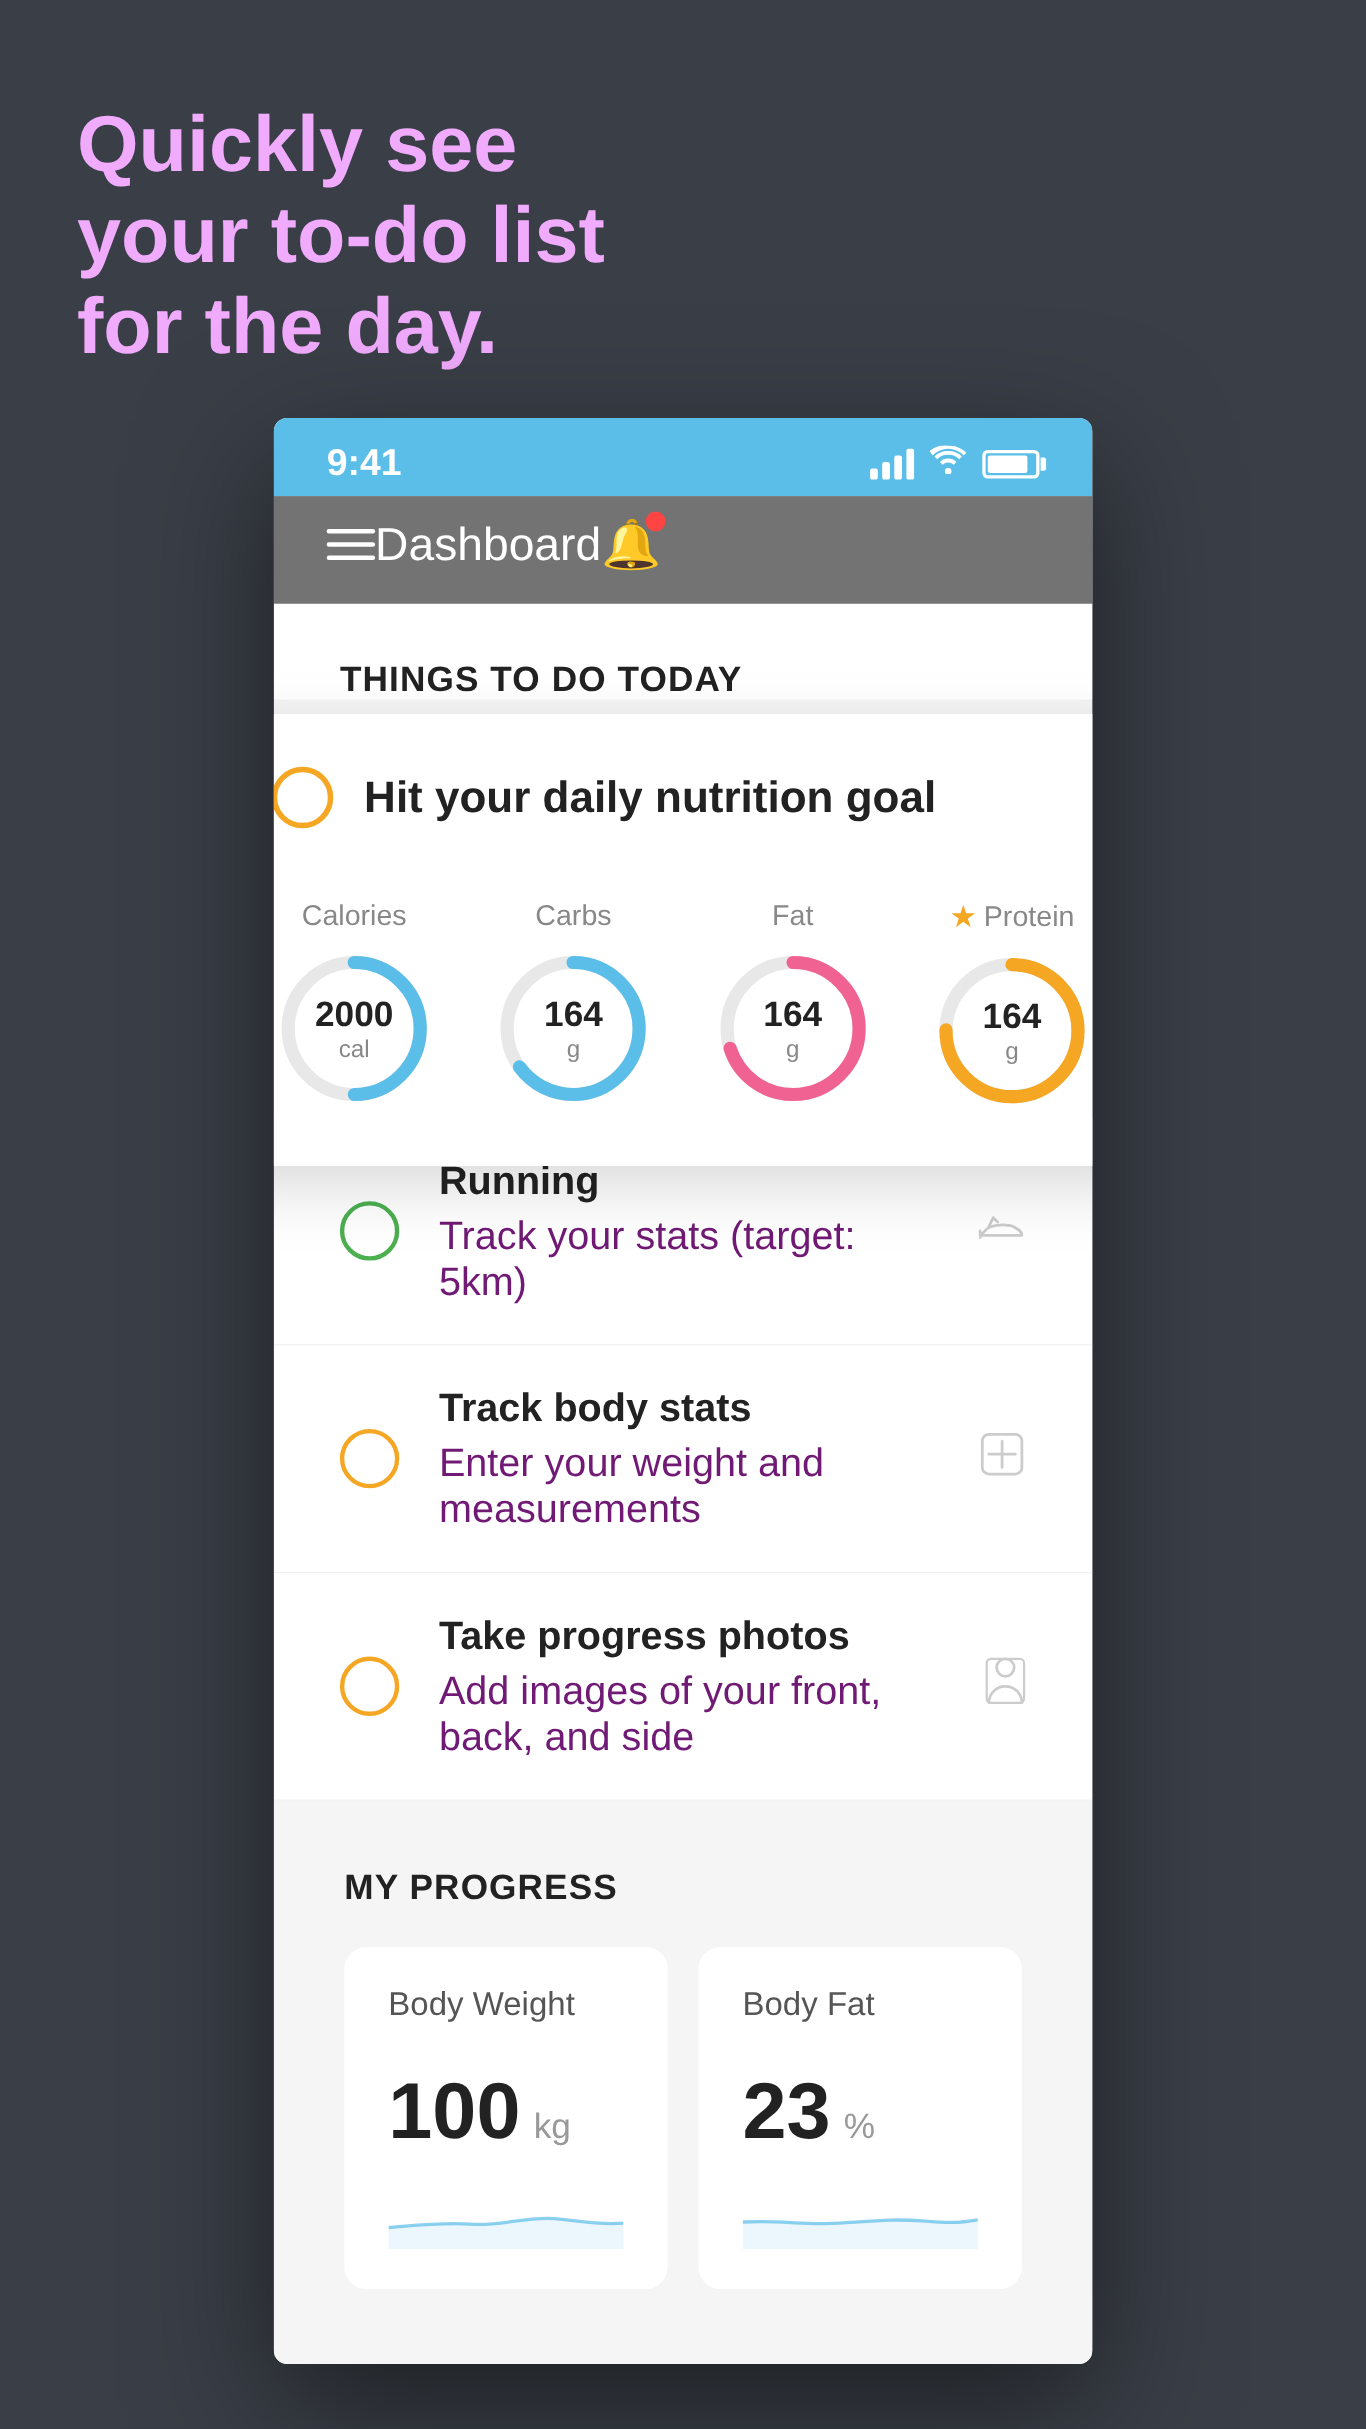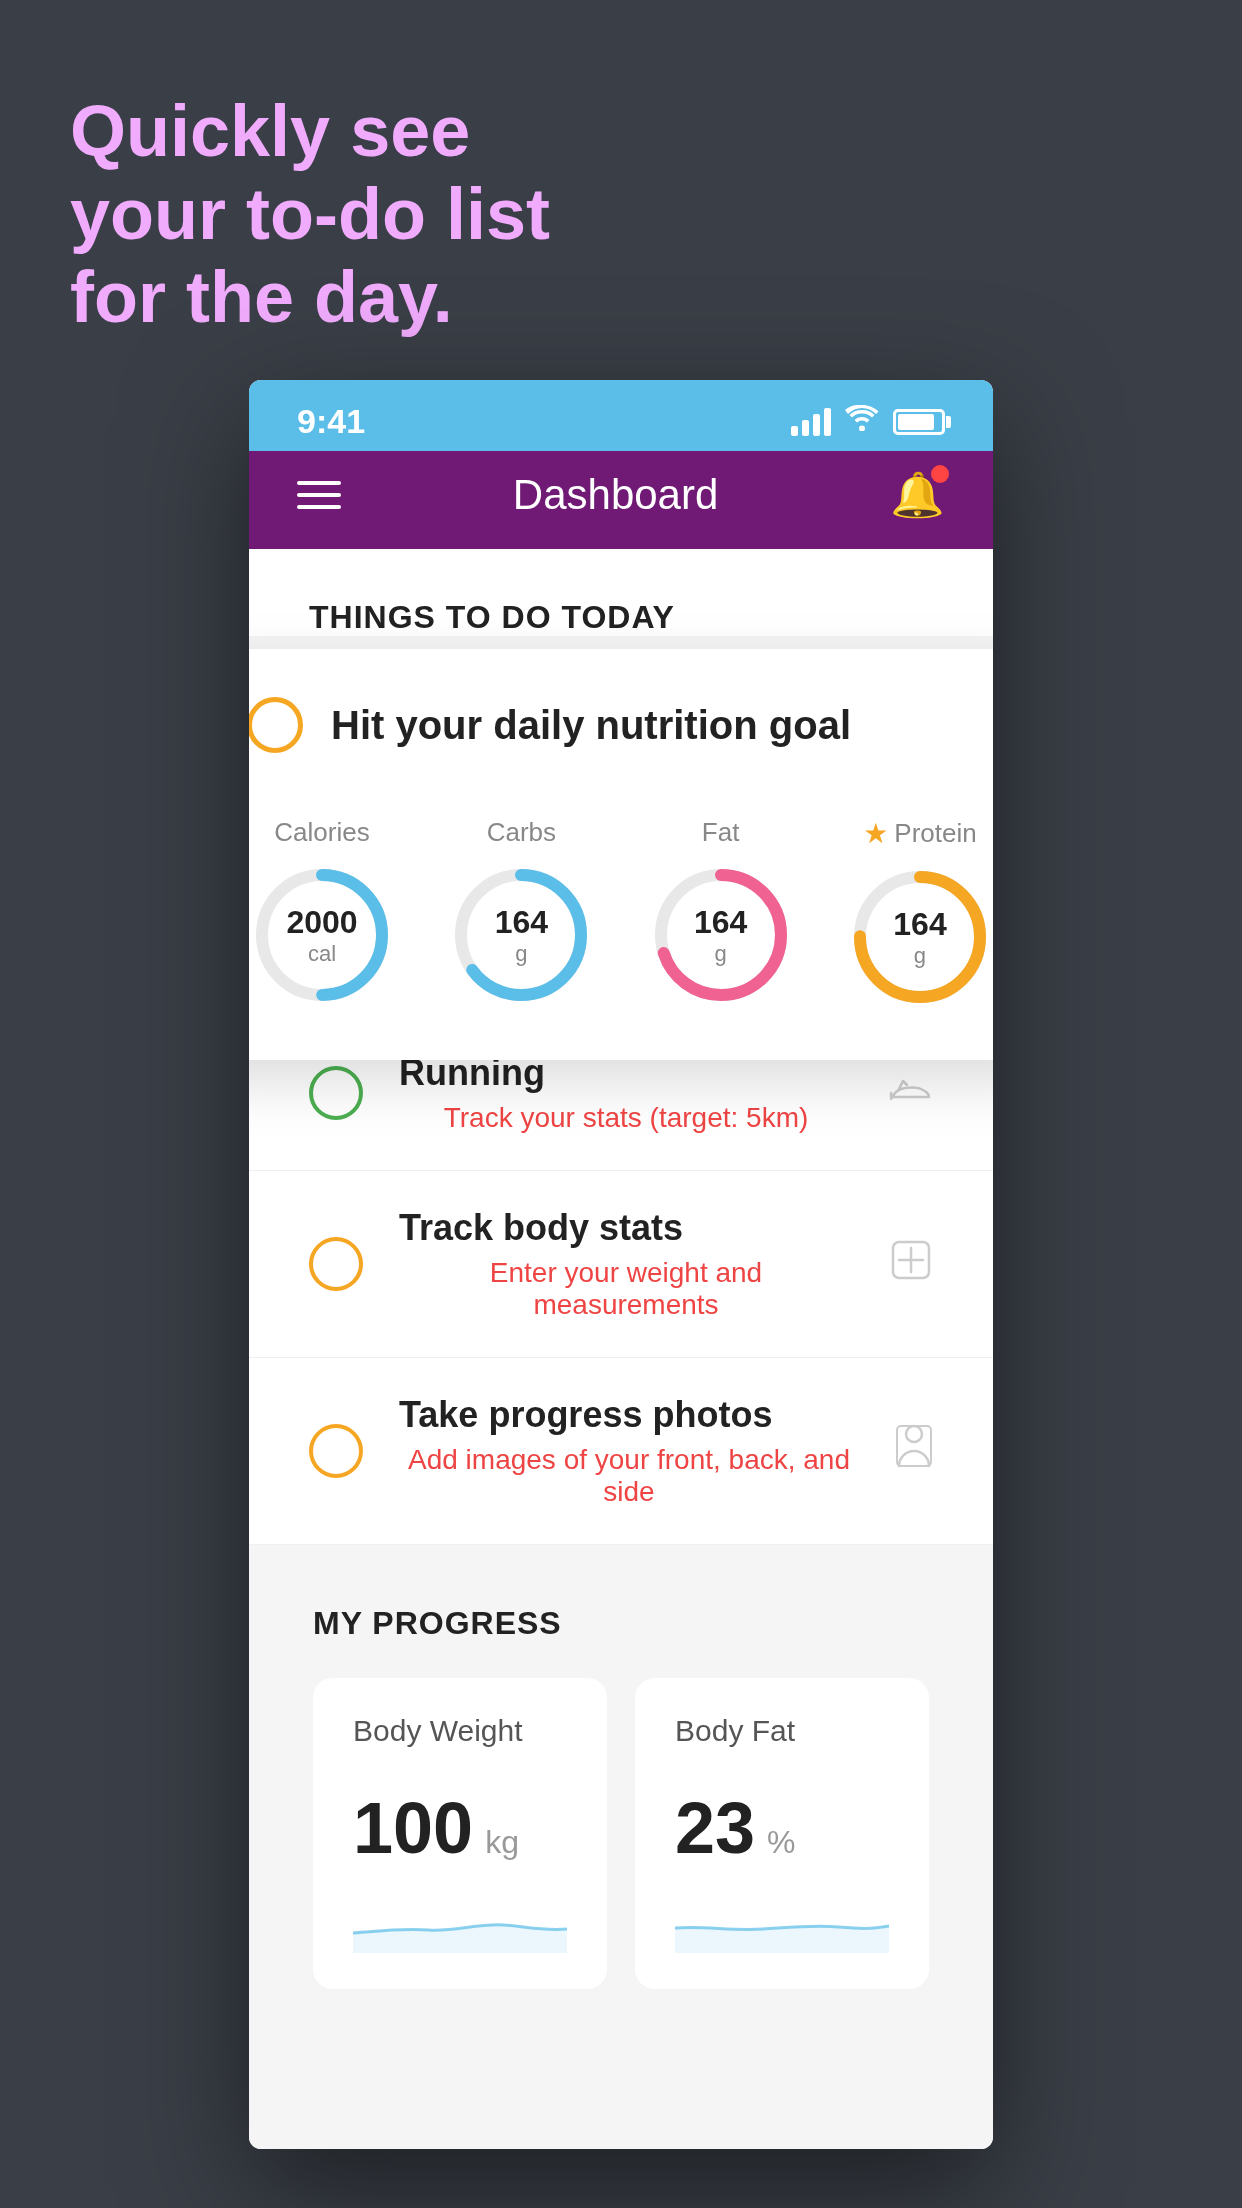--- a/index.html
+++ b/index.html
@@ -88,24 +88,24 @@
     }
     .battery-fill {
       background: #fff;
       height: 100%;
       width: 85%;
       border-radius: 2px;
     }
 
     
     .app-header {
-      background: #701a75;
+      background: #737373;
       padding: 18px 48px 28px;
       display: flex;
-      justify-content: space-between;
+      justify-content: flex-start;
       align-items: center;
     }
     .hamburger-icon {
       display: flex;
       flex-direction: column;
       gap: 8px;
     }
     .hamburger-line {
       width: 44px;
       height: 4px;
@@ -246,21 +246,21 @@
       width: 54px;
       height: 54px;
       border-radius: 50%;
       border: 4px solid #ccc;
       flex-shrink: 0;
     }
     .todo-circle.green { border-color: #4caf50; }
     .todo-circle.yellow { border-color: #f5a623; }
     .todo-text { flex: 1; }
     .todo-title { font-size: 36px; font-weight: 600; color: #222; margin-bottom: 8px; }
-    .todo-sub { font-size: 28px; color: #ef4444; text-align: center; }
+    .todo-sub { font-size: 36px; color: #701a75; }
     .todo-icon { color: #ccc; font-size: 42px; }
 
     
     .progress-section {
       padding: 60px 64px 50px;
       background: #f5f5f5;
     }
     .progress-title {
       font-size: 32px;
       font-weight: 800;

